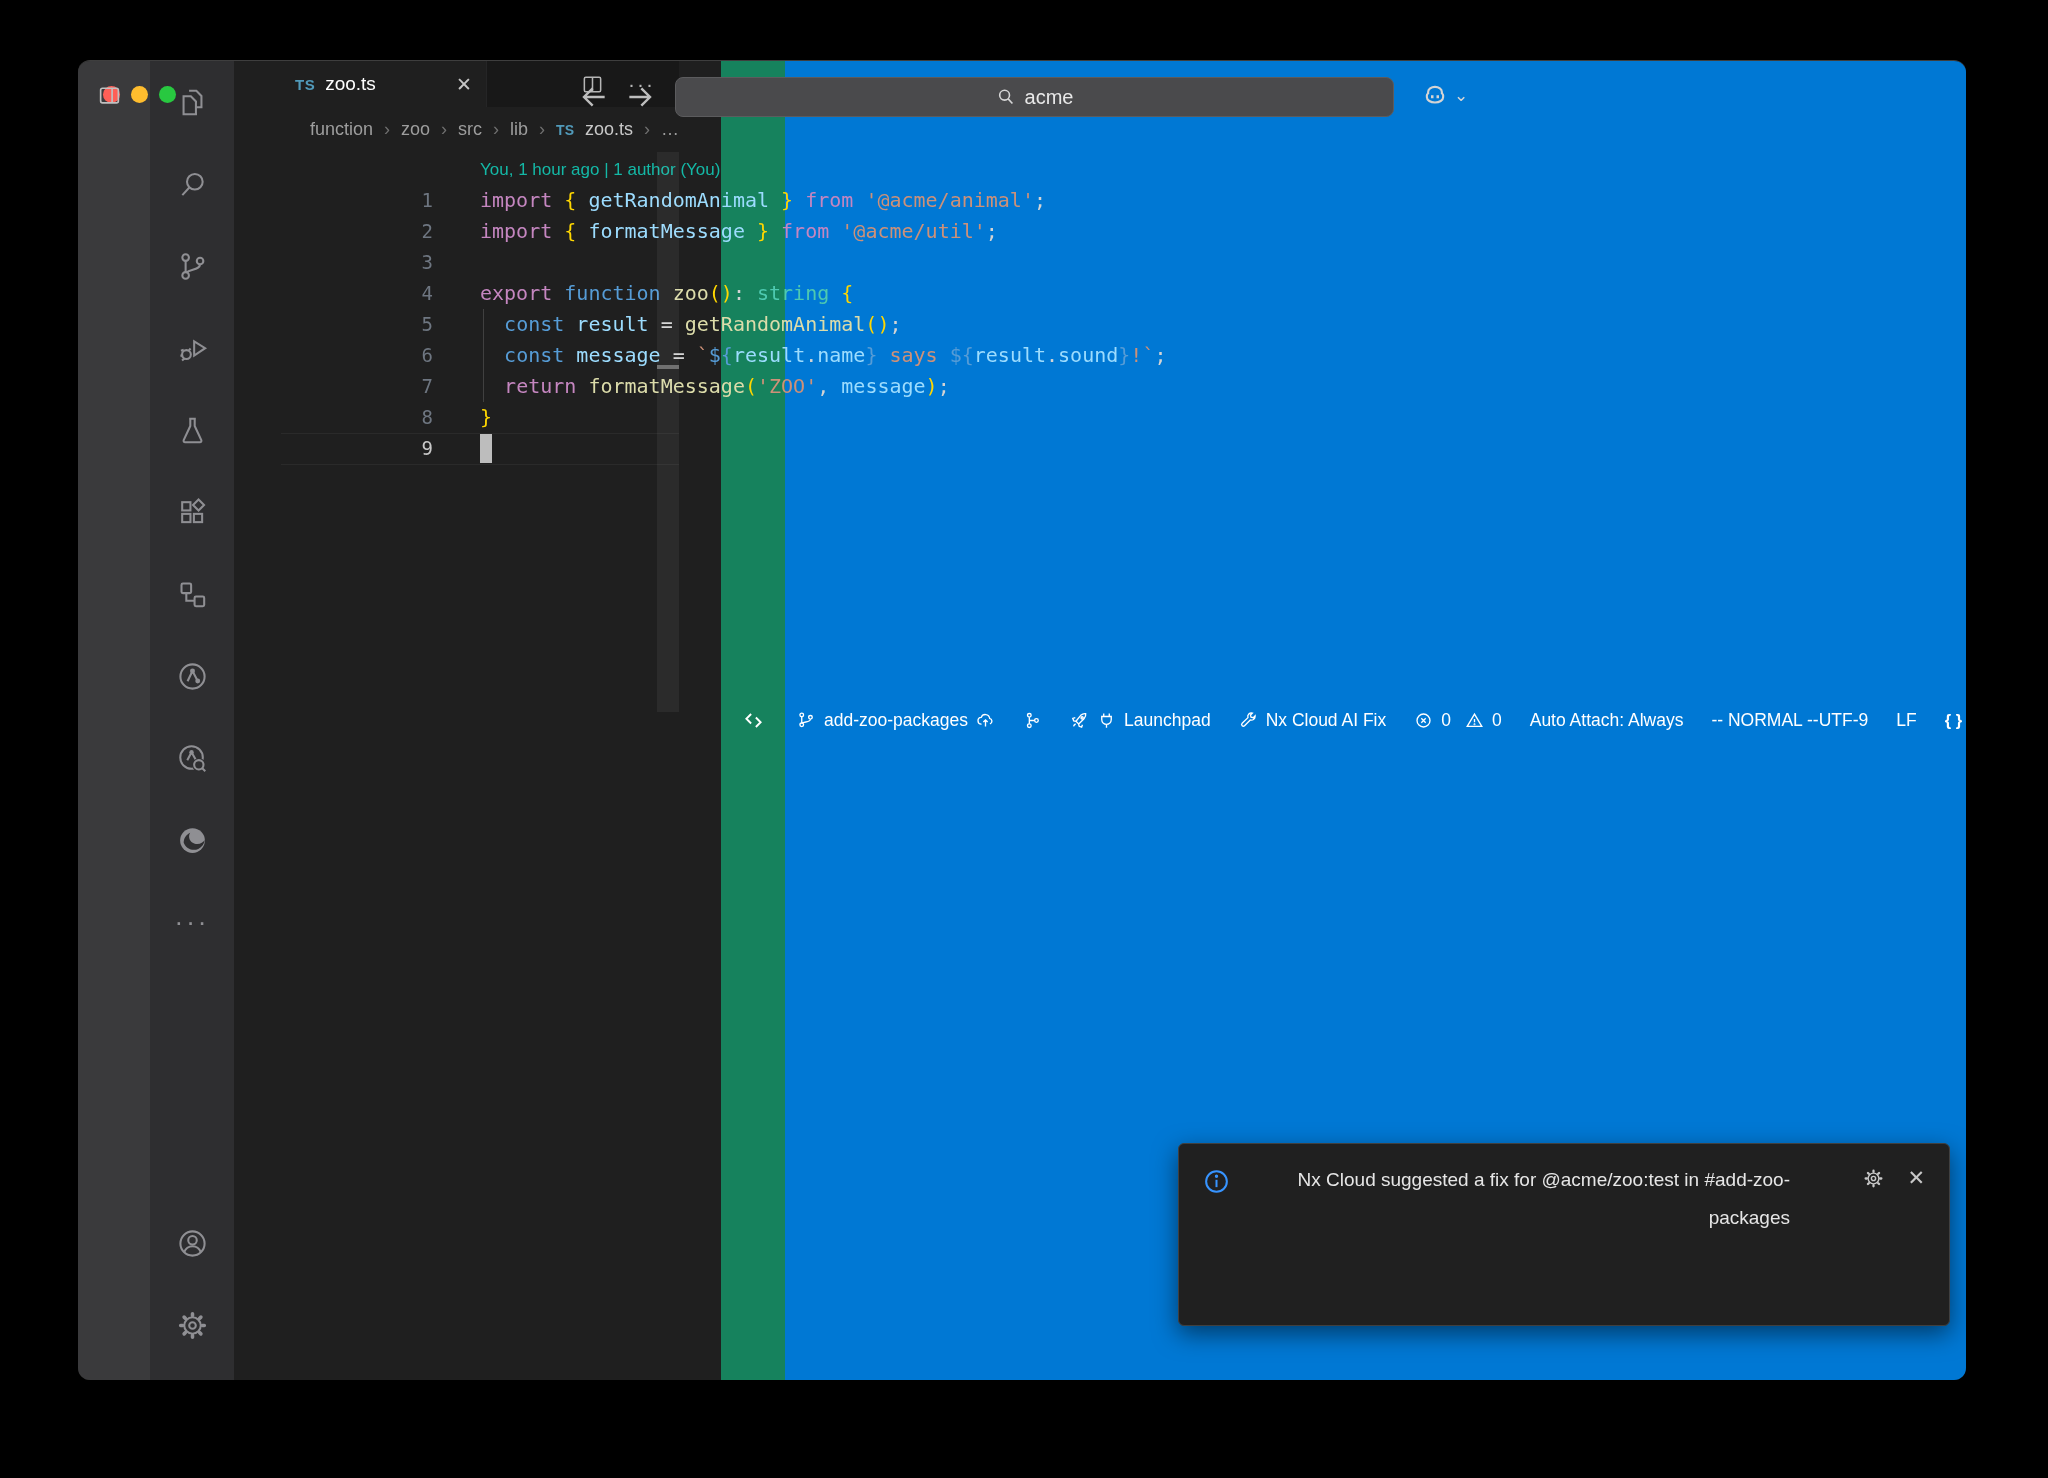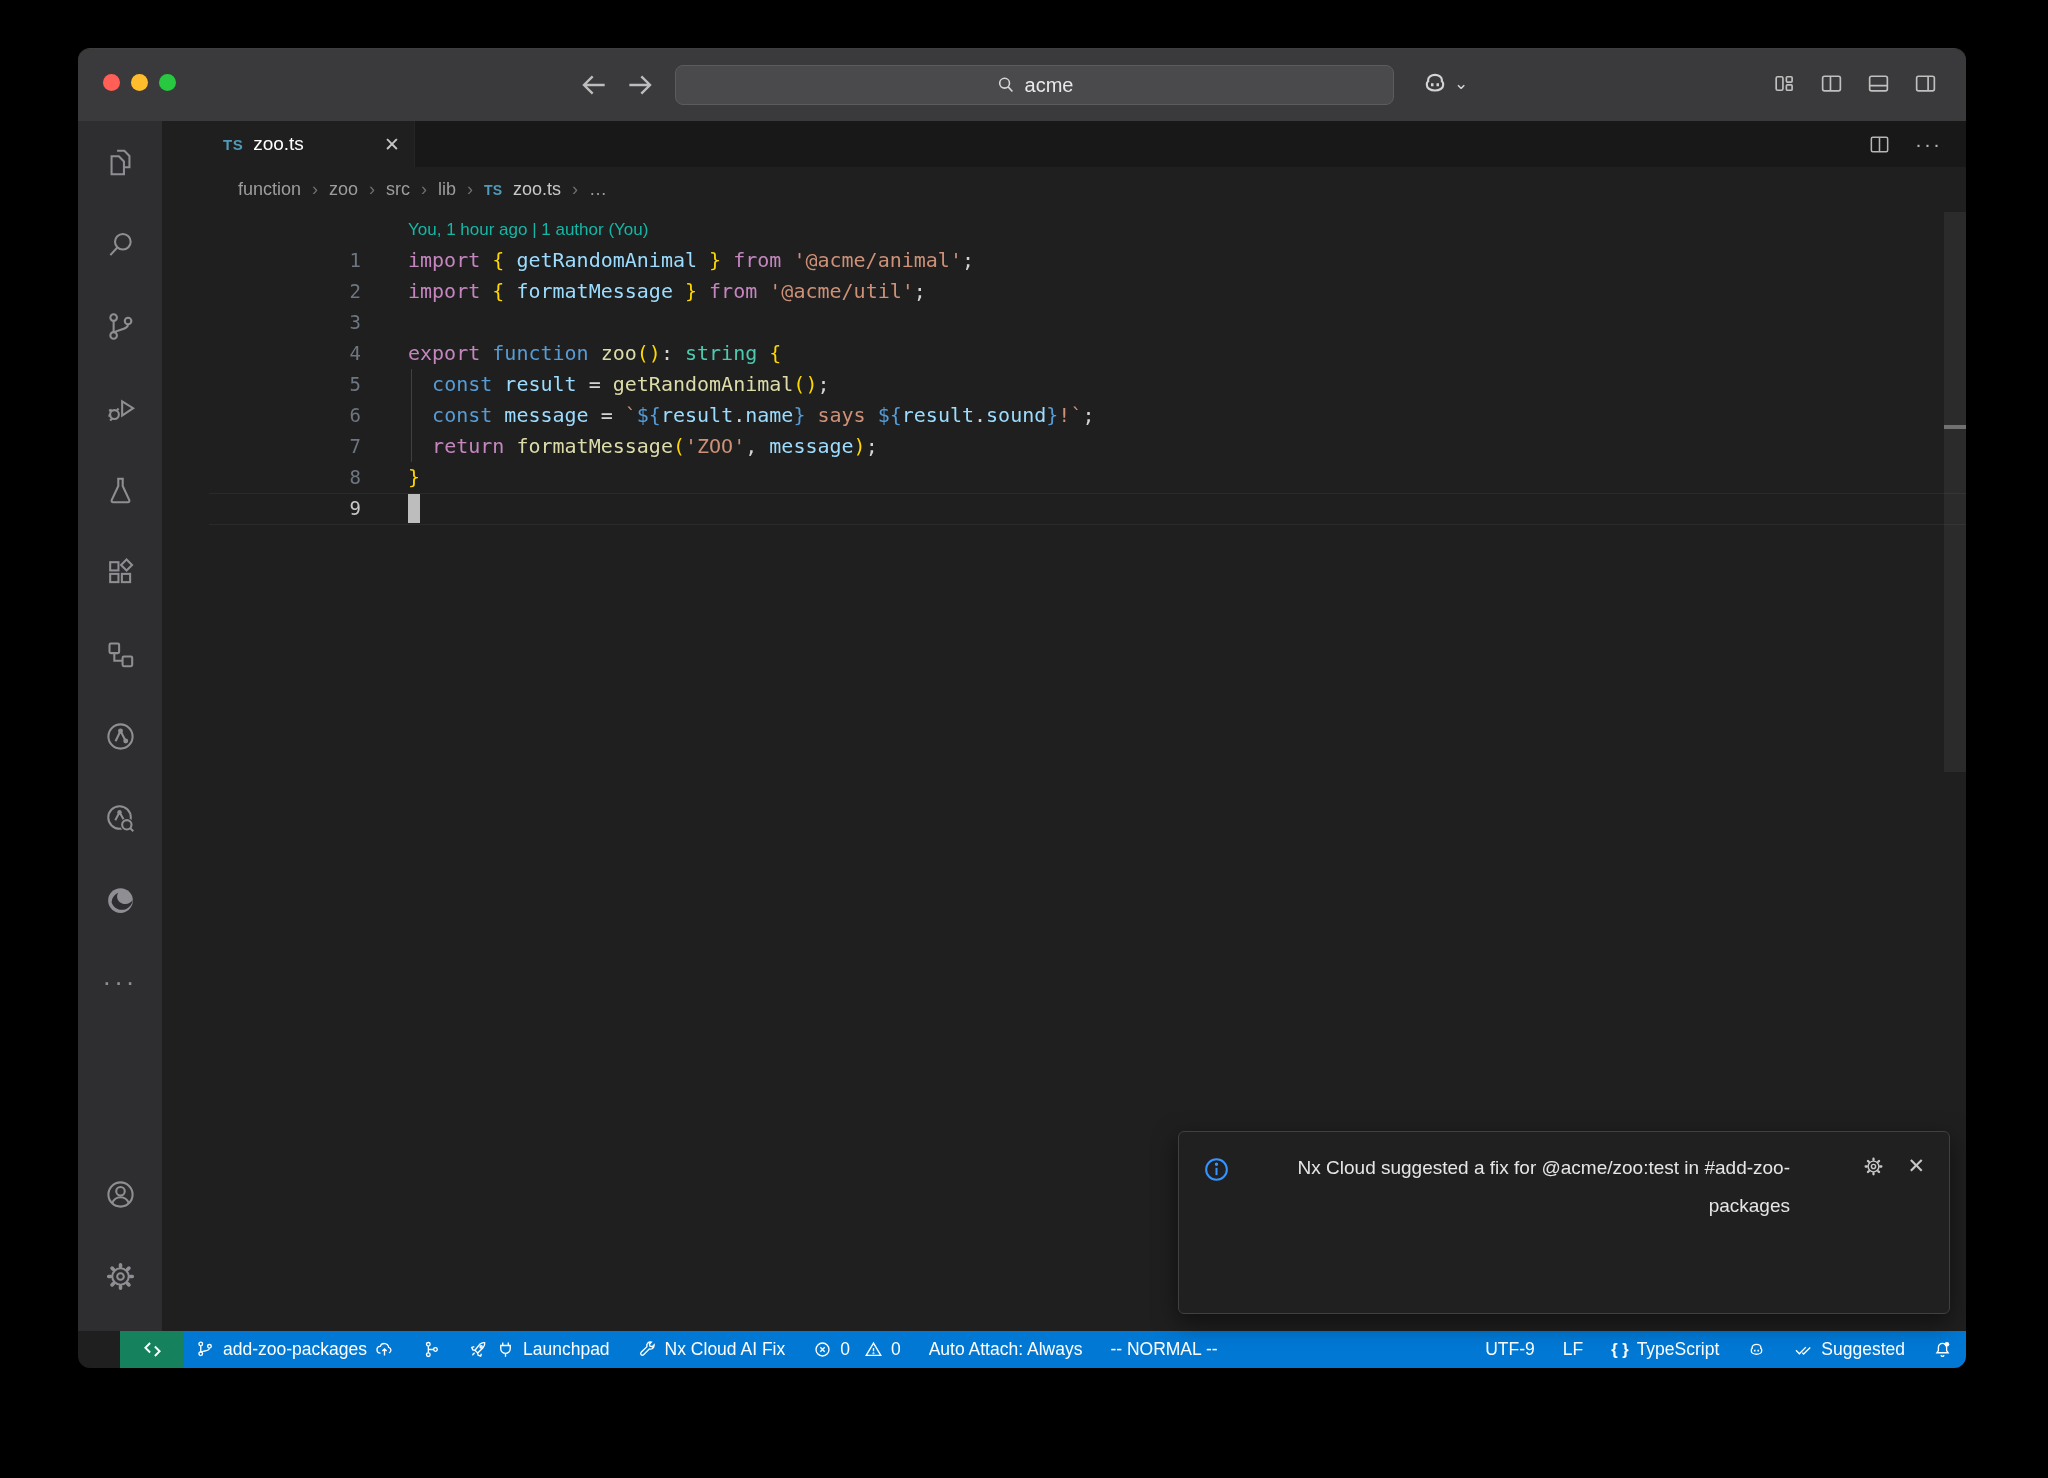--- a/index.html
+++ b/index.html
@@ -1,19 +1,19 @@
 <!DOCTYPE html>
 <html><head>
 <meta charset="utf-8">
 <style>
   * { margin:0; padding:0; box-sizing:border-box; }
   html,body { width:2048px; height:1478px; background:#000; font-family:"Liberation Sans", sans-serif; position:relative; overflow:hidden; }
 
-  .window { position:absolute; left:78px; top:48px; width:1888px; height:1320px; background:#1f1f1f;
-            border-radius:12px; overflow:hidden; display:flex; flex-direction:column;
+  .window { position:absolute; left:78px; top:60px; width:1888px; height:1320px; background:#1f1f1f;
+            border-radius:12px; overflow:hidden; display:flex; flex-direction:row;
             box-shadow:0 24px 70px rgba(0,0,0,.65); border-top:1px solid rgba(255,255,255,.14); }
 
   
   .titlebar { flex:0 0 72px; background:#3a3a3c; position:relative; }
   .tl { position:absolute; top:25px; width:17px; height:17px; border-radius:50%; }
   .tl.red { left:25px; background:#ff5f57; }
   .tl.yellow { left:53px; background:#ffbd2e; }
   .tl.green { left:81px; background:#28c840; }
   .navarrow { position:absolute; top:20px; width:32px; height:32px; color:#bdbdbd; }
   .navarrow svg { width:32px; height:32px; }

